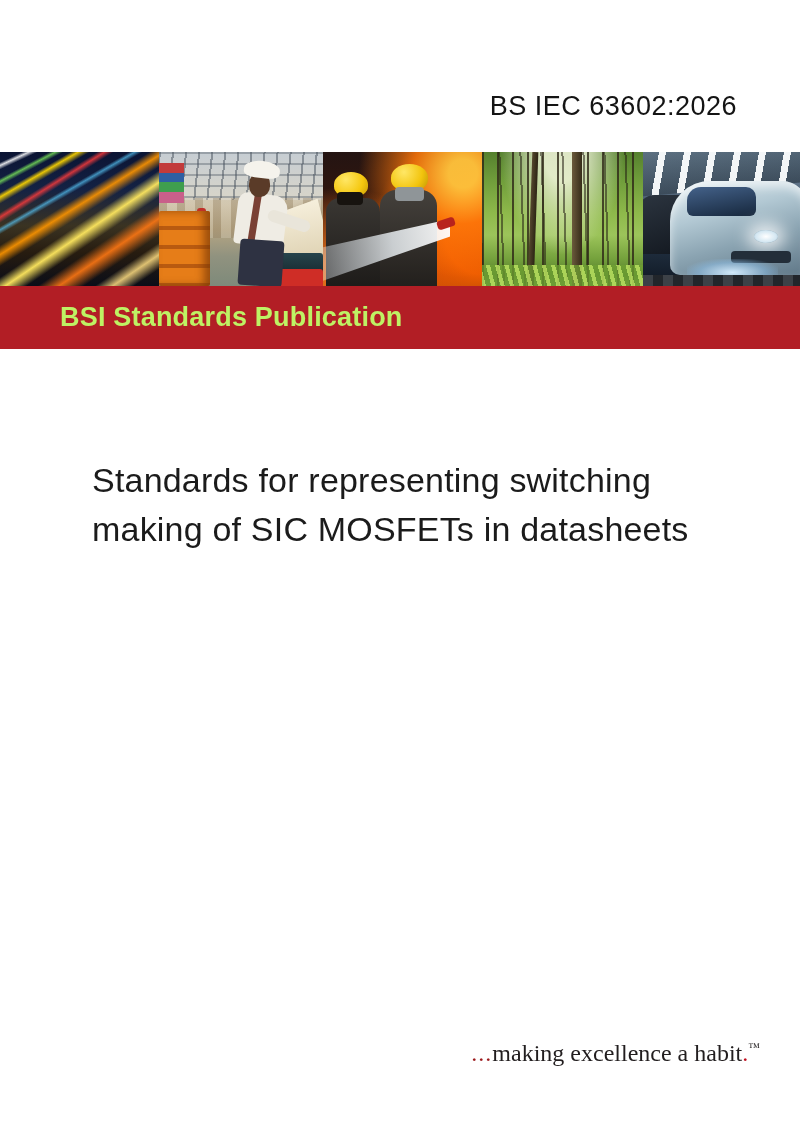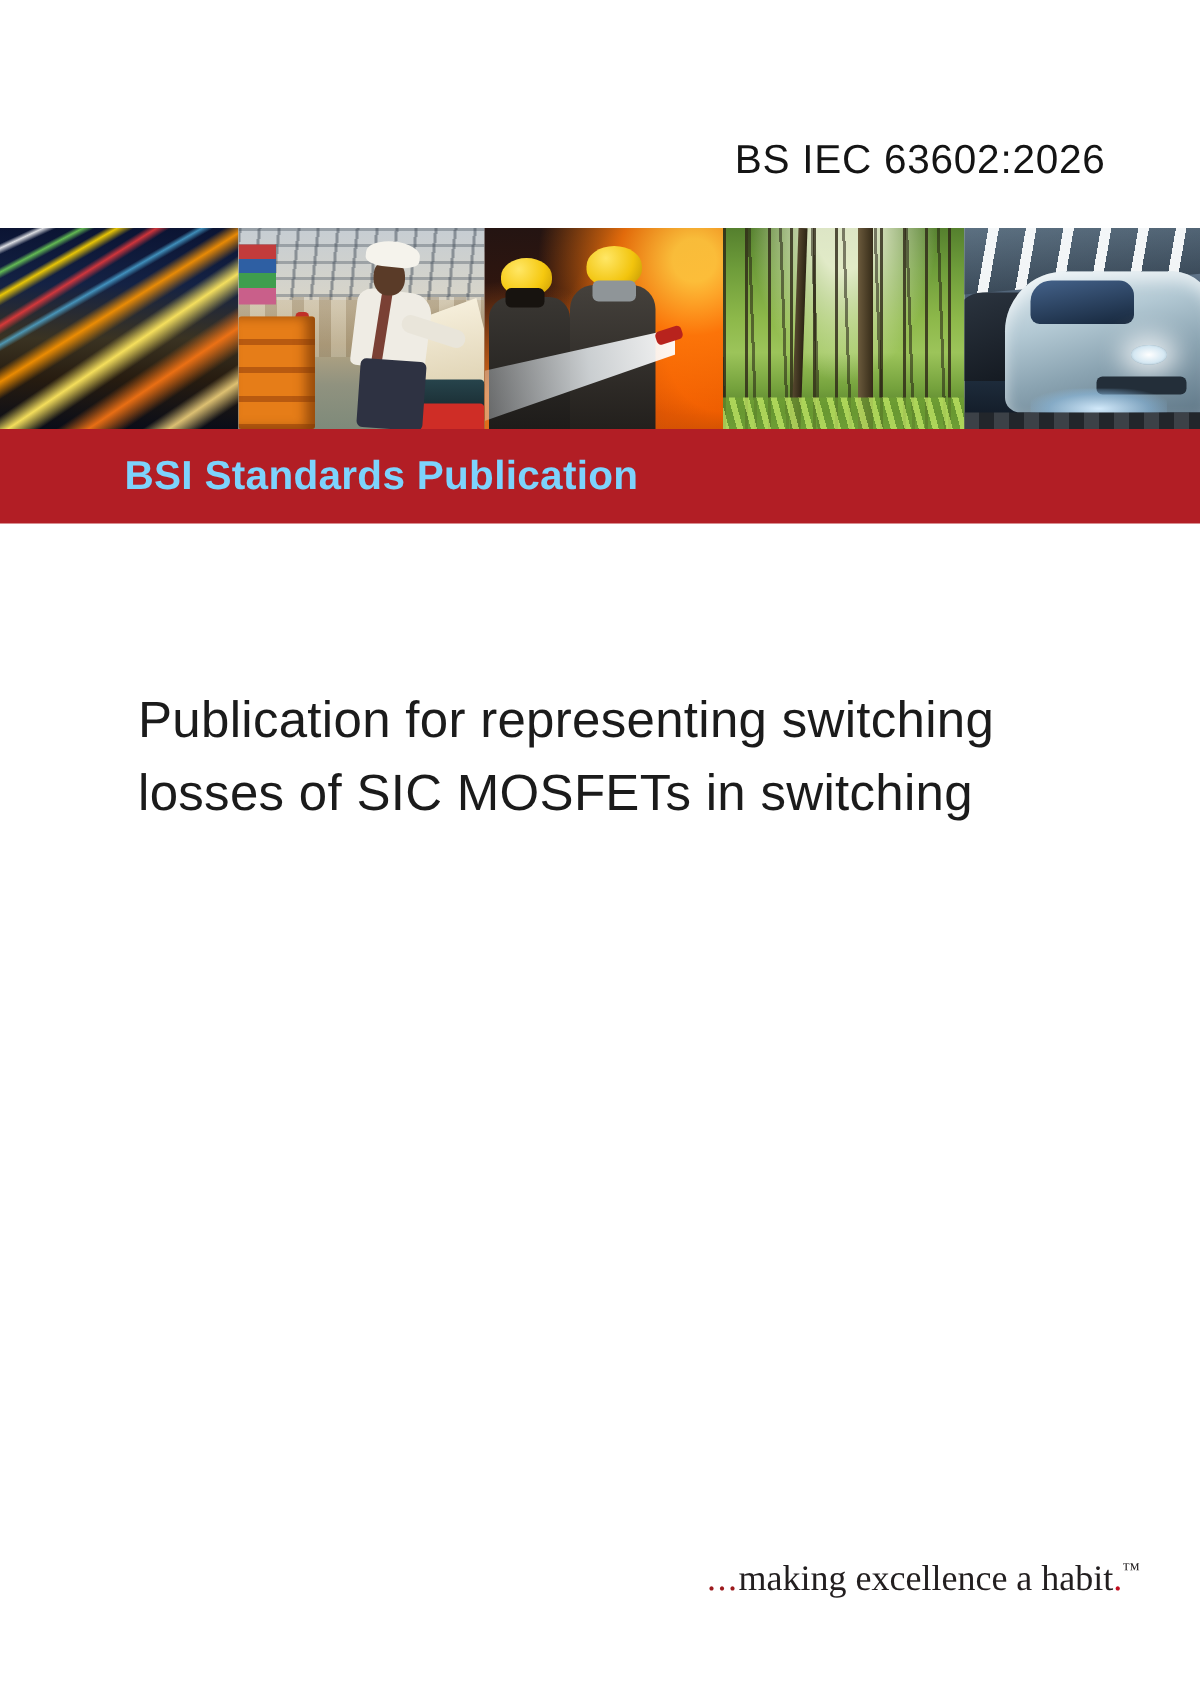--- a/index.html
+++ b/index.html
@@ -123,21 +123,21 @@
     background:radial-gradient(ellipse, rgba(215,238,255,0.95), rgba(140,190,230,0.5) 52%, rgba(140,190,230,0) 78%);}
   .ca-track{position:absolute;bottom:0;left:0;right:0;height:8%;
     background:repeating-linear-gradient(90deg,#3c4147 0 10px,#22262b 10px 20px);}
 
   
   .red-band{
     position:absolute;top:286px;left:0;width:800px;height:63px;
     background:#b21e25;display:flex;align-items:center;
   }
   .red-band .band-label{
-    padding-left:83px;color:#7dd3fc;font-size:27px;font-weight:700;letter-spacing:0.2px;
+    padding-left:60px;color:#bef264;font-size:27px;font-weight:700;letter-spacing:0.2px;
   }
 
   
   .title{
     position:absolute;left:92px;top:456px;margin:0;
     font-size:34px;font-weight:400;color:#1b1b1b;line-height:49px;letter-spacing:0.2px;
   }
   .title .line{display:block;}
 
   
@@ -208,20 +208,20 @@
       <div class="ca-glow"></div>
       <div class="ca-track"></div>
     </div>
   </div>
 
   <div class="red-band">
     <span class="band-label">BSI Standards Publication</span>
   </div>
 
   <h1 class="title">
-    <span class="line">Publication for representing switching</span>
-    <span class="line">losses of SIC MOSFETs in switching</span>
+    <span class="line">Standards for representing switching</span>
+    <span class="line">making of SIC MOSFETs in datasheets</span>
   </h1>
 
 
   <div class="tagline"><span class="tag-dots">...</span><span class="tag-text">making excellence a habit</span><span class="tag-period">.</span><span class="tag-tm">™</span></div>
 
 </div>
 
 </body></html>

